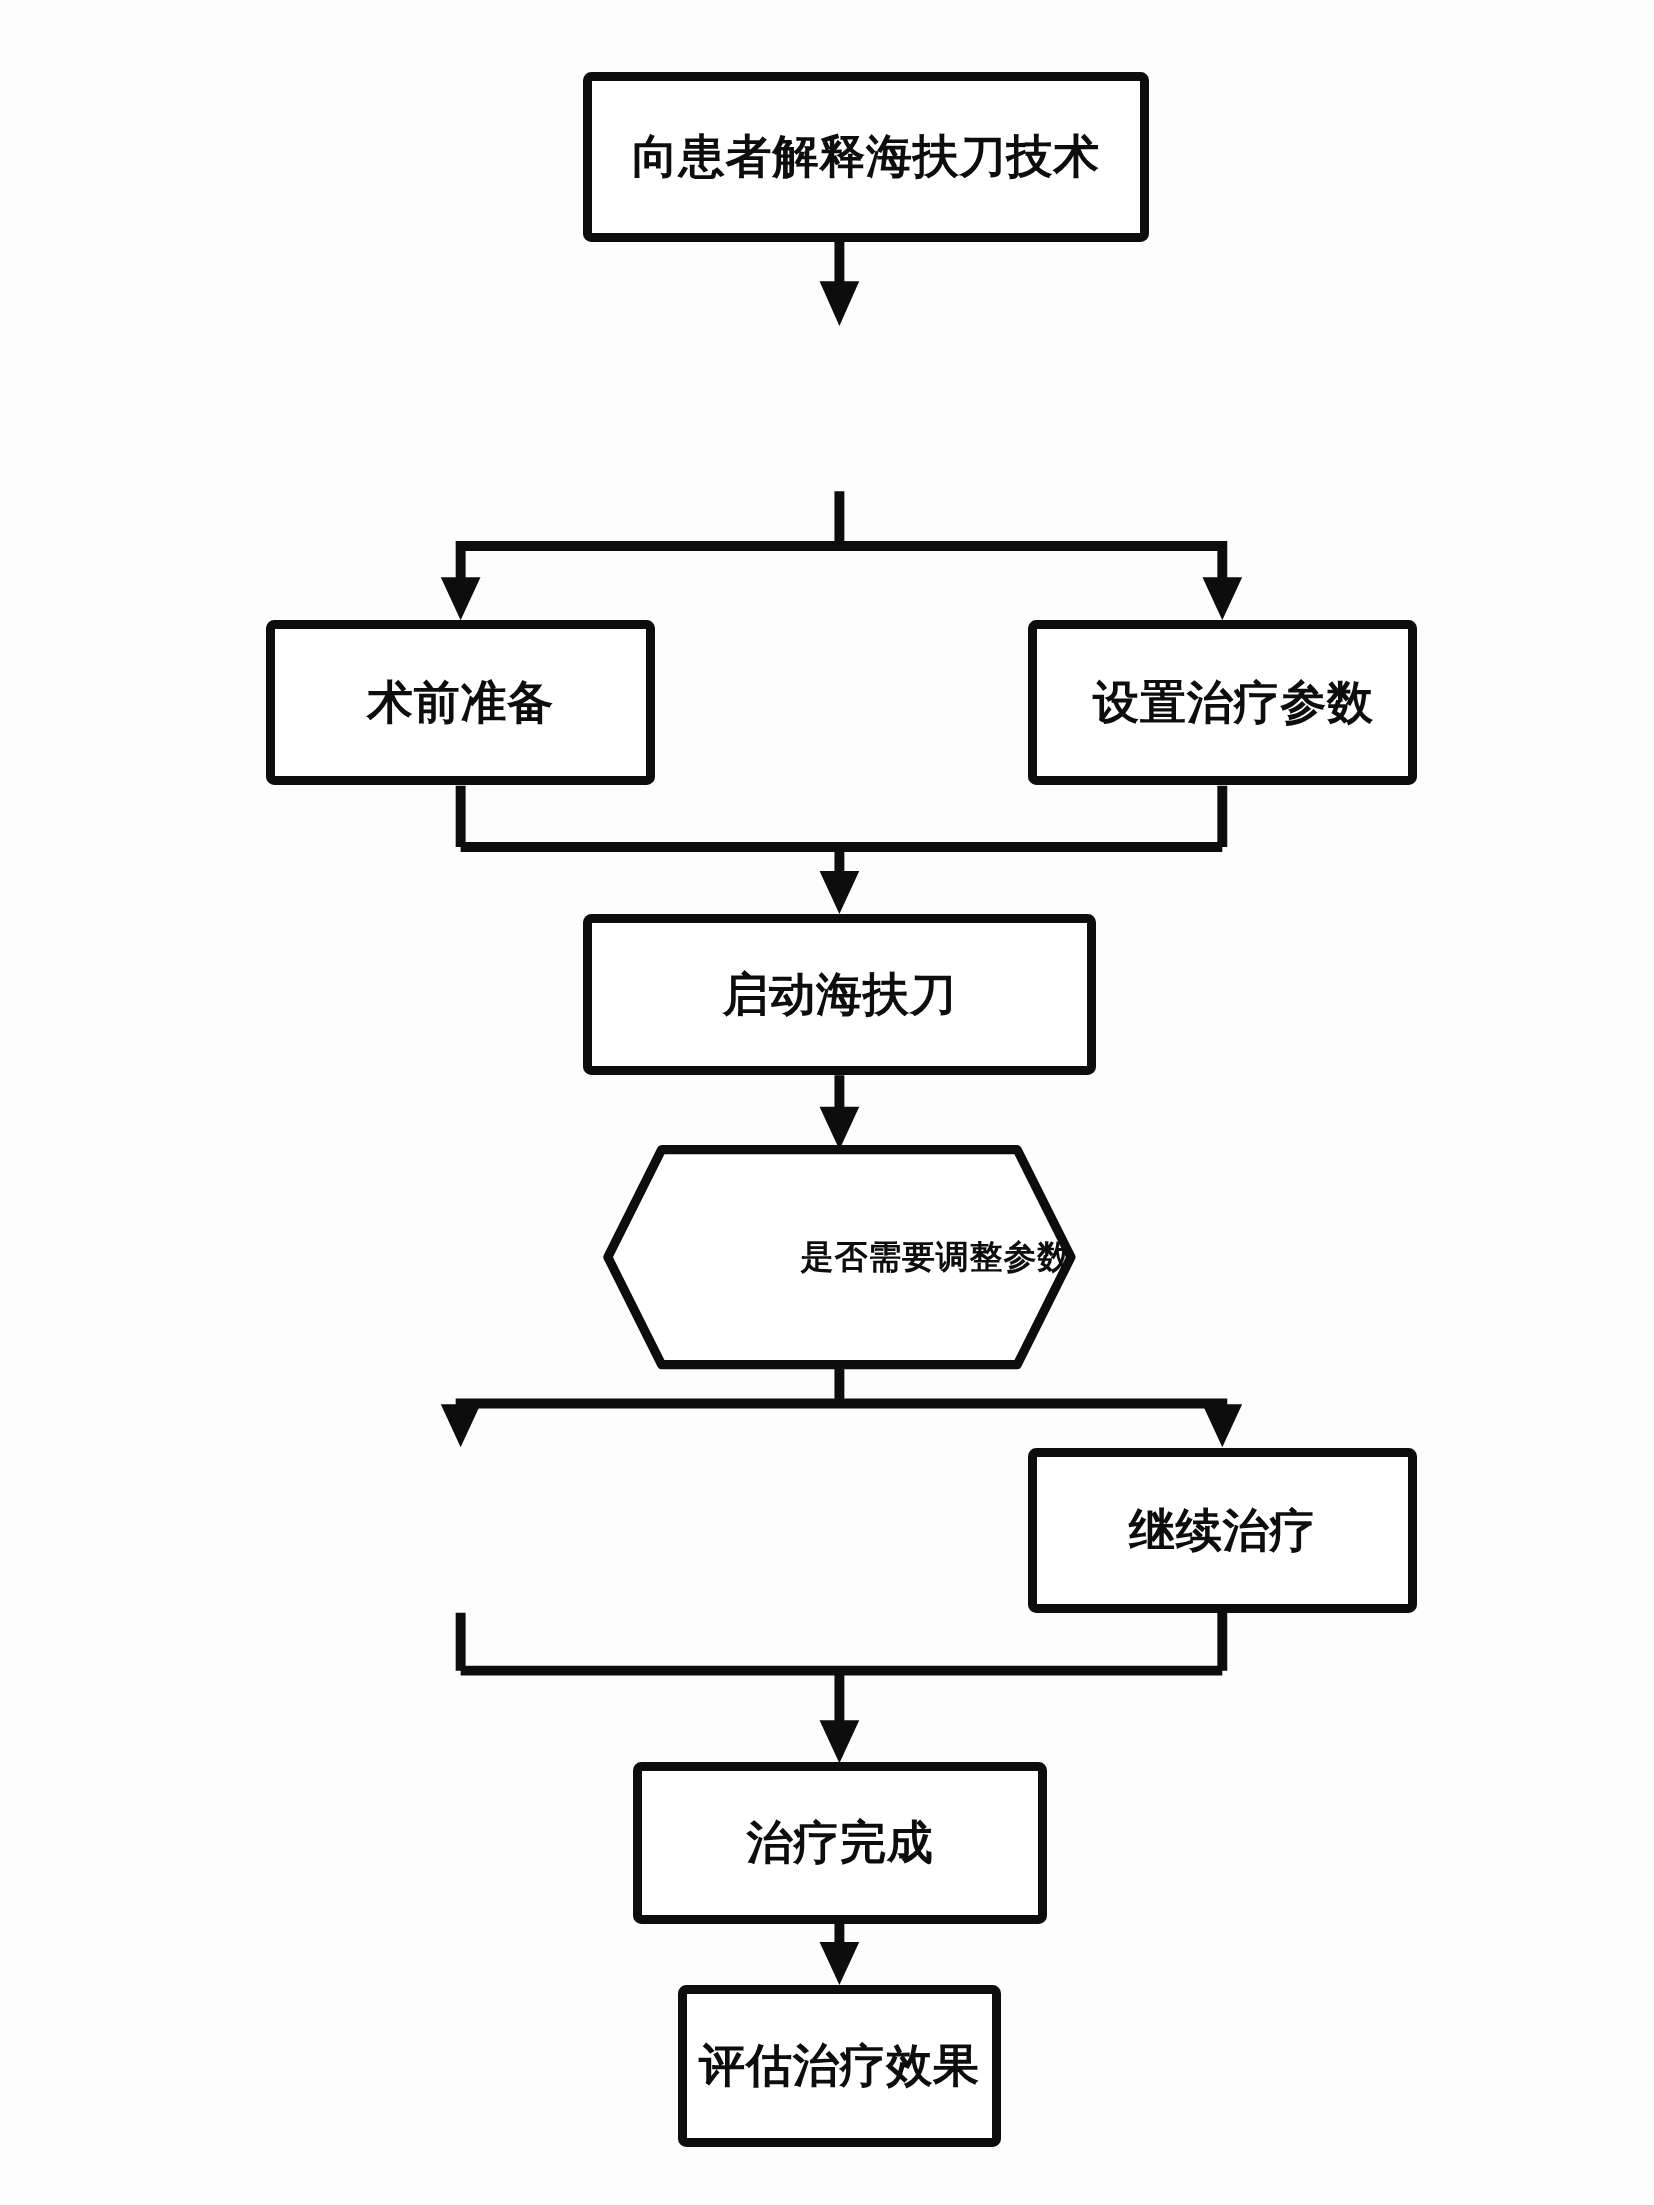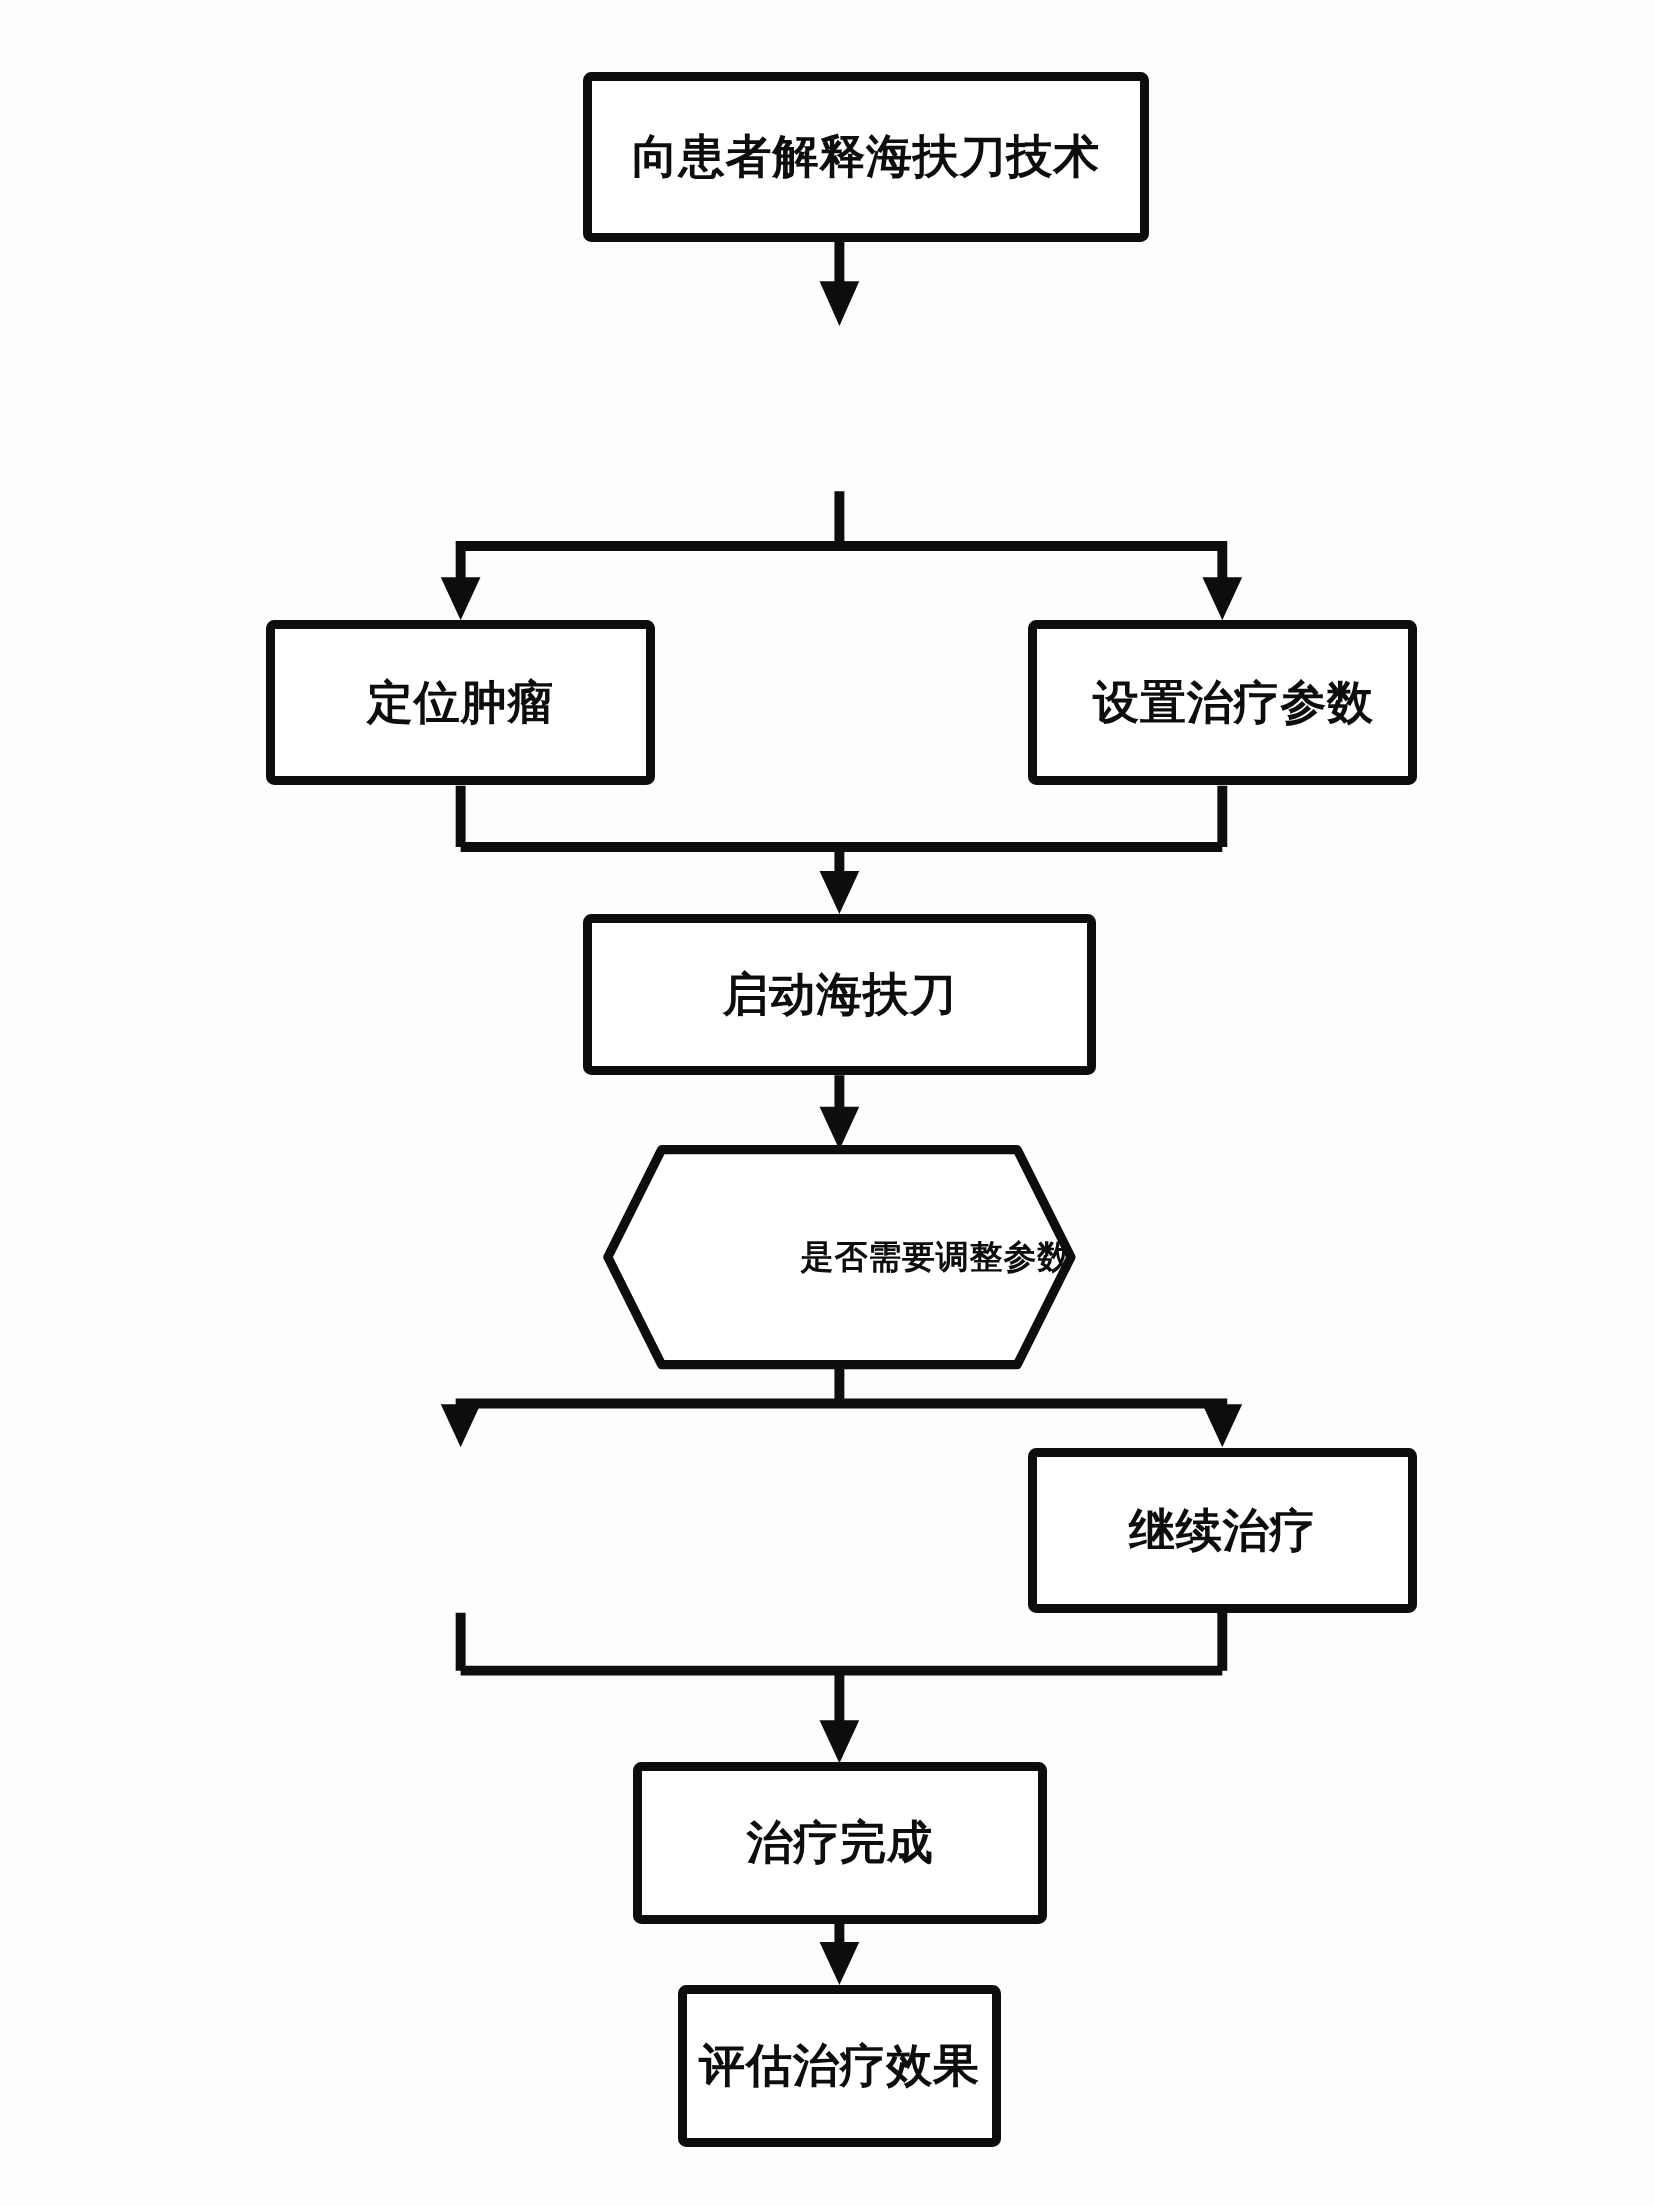--- a/index.html
+++ b/index.html
@@ -100,21 +100,21 @@
     <path class="edge" d="M1015 2325 V2352"></path>
     <path class="arrowhead" d="M991 2348 L1039 2348 L1015 2400 Z"></path>
   </svg>
 
   <div class="node" style="left:575px; top:72px; width:566px; height:170px;margin-left:8px;">
     <span>向患者解释海扶刀技术</span>
   </div>
 
 
   <div class="node" style="left:266px; top:620px; width:389px; height:165px;">
-    <span>定位肿瘤</span>
+    <span>术前准备</span>
   </div>
 
   <div class="node" style="left:1028px; top:620px; width:389px; height:165px;padding-left:22px;">
     <span>设置治疗参数</span>
   </div>
 
   <div class="node" style="left:583px; top:914px; width:513px; height:161px;">
     <span>启动海扶刀</span>
   </div>
 

